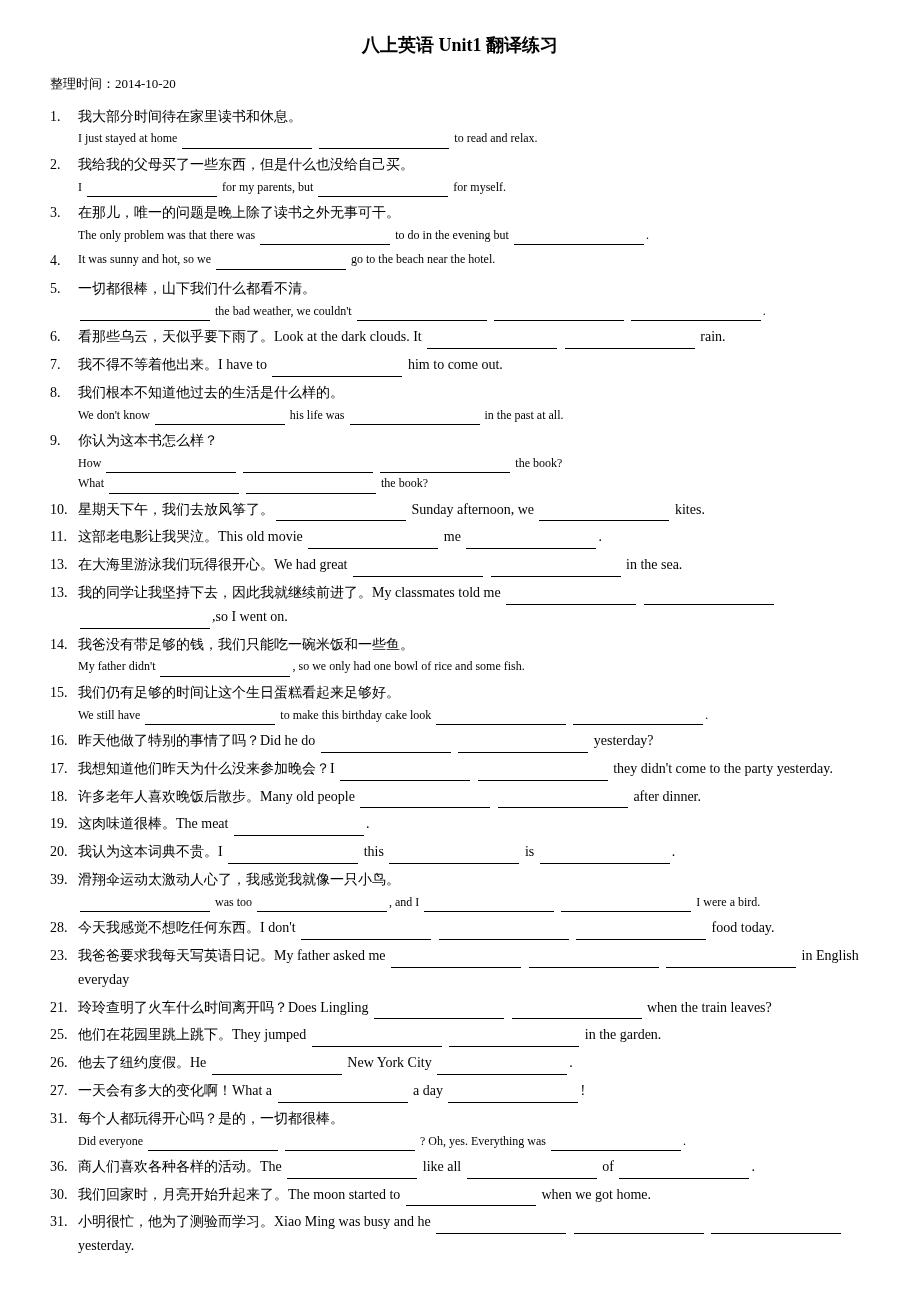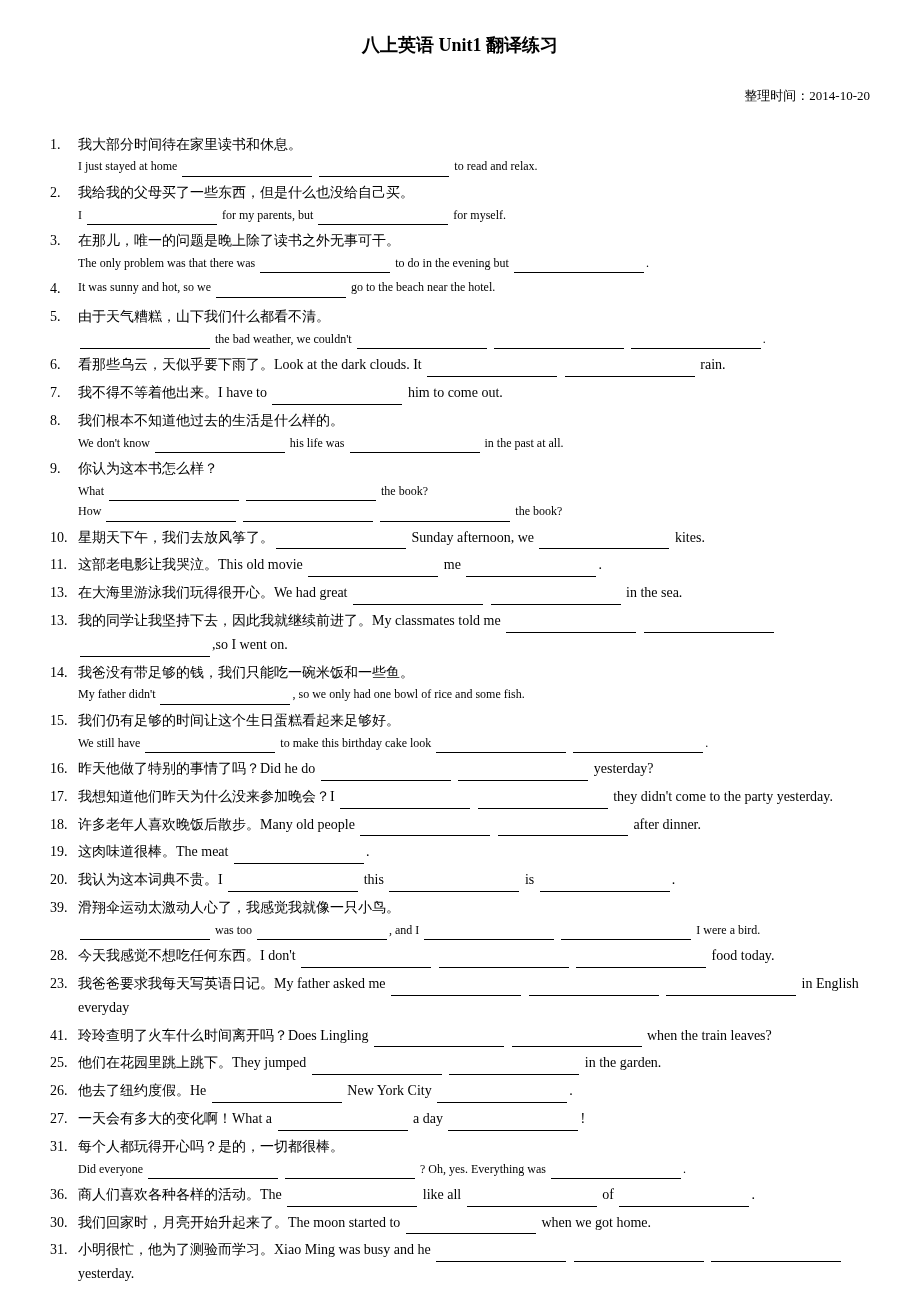--- a/index.html
+++ b/index.html
@@ -13,26 +13,25 @@
       background: #fff;
       color: #000;
       width: 920px;
       padding: 30px 50px;
       line-height: 1.7;
     }
     .page-title {
       text-align: center;
       font-size: 18px;
       font-weight: bold;
-      margin-bottom: 24px;
+      margin-bottom: 12px;
     }
     .date-line {
-      text-align: right;
       font-size: 13px;
-      margin-bottom: 26px;
+      margin-bottom: 10px;
     }
     .item {
       display: flex;
       flex-direction: column;
       margin-bottom: 4px;
     }
     .item-row {
       display: flex;
       align-items: flex-start;
     }
@@ -100,21 +99,21 @@
     <span class="item-num">4.</span>
     <span class="item-content">
           <span class="en-line">It was sunny and hot, so we <span class="blank blank-lg"></span> go to the beach near the hotel.</span>
         </span>
       </div>
     </div>
     <div class="item">
       <div class="item-row">
     <span class="item-num">5.</span>
     <span class="item-content">
-          <span class="cn-line">由于天气糟糕，山下我们什么都看不清。</span>
+          <span class="cn-line">一切都很棒，山下我们什么都看不清。</span>
           <span class="en-line"><span class="blank blank-lg"></span> the bad weather, we couldn't <span class="blank blank-lg"></span> <span class="blank blank-lg"></span> <span class="blank blank-lg"></span>.</span>
         </span>
       </div>
     </div>
     <div class="item">
       <div class="item-row">
     <span class="item-num">6.</span>
     <span class="item-content">
           <span class="cn-line">看那些乌云，天似乎要下雨了。Look at the dark clouds. It <span class="blank blank-lg"></span> <span class="blank blank-lg"></span> rain.</span>
         </span>
@@ -135,22 +134,22 @@
           <span class="cn-line">我们根本不知道他过去的生活是什么样的。</span>
           <span class="en-line">We don't know <span class="blank blank-lg"></span> his life was <span class="blank blank-lg"></span> in the past at all.</span>
         </span>
       </div>
     </div>
     <div class="item">
       <div class="item-row">
     <span class="item-num">9.</span>
     <span class="item-content">
           <span class="cn-line">你认为这本书怎么样？</span>
+          <span class="en-line">How <span class="blank blank-lg"></span> <span class="blank blank-lg"></span> <span class="blank blank-lg"></span> the book?</span>
           <span class="en-line">What <span class="blank blank-lg"></span> <span class="blank blank-lg"></span> the book?</span>
-          <span class="en-line">How <span class="blank blank-lg"></span> <span class="blank blank-lg"></span> <span class="blank blank-lg"></span> the book?</span>
         </span>
       </div>
     </div>
     <div class="item">
       <div class="item-row">
     <span class="item-num">10.</span>
     <span class="item-content">
           <span class="cn-line">星期天下午，我们去放风筝了。<span class="blank blank-lg"></span> Sunday afternoon, we <span class="blank blank-lg"></span> kites.</span>
         </span>
       </div>
@@ -257,21 +256,21 @@
     <div class="item">
       <div class="item-row">
     <span class="item-num">23.</span>
     <span class="item-content">
           <span class="cn-line">我爸爸要求我每天写英语日记。My father asked me <span class="blank blank-lg"></span> <span class="blank blank-lg"></span> <span class="blank blank-lg"></span> in English everyday</span>
         </span>
       </div>
     </div>
     <div class="item">
       <div class="item-row">
-    <span class="item-num">41.</span>
+    <span class="item-num">21.</span>
     <span class="item-content">
           <span class="cn-line">玲玲查明了火车什么时间离开吗？Does Lingling <span class="blank blank-lg"></span> <span class="blank blank-lg"></span> when the train leaves?</span>
         </span>
       </div>
     </div>
     <div class="item">
       <div class="item-row">
     <span class="item-num">25.</span>
     <span class="item-content">
           <span class="cn-line">他们在花园里跳上跳下。They jumped <span class="blank blank-lg"></span> <span class="blank blank-lg"></span> in the garden.</span>

